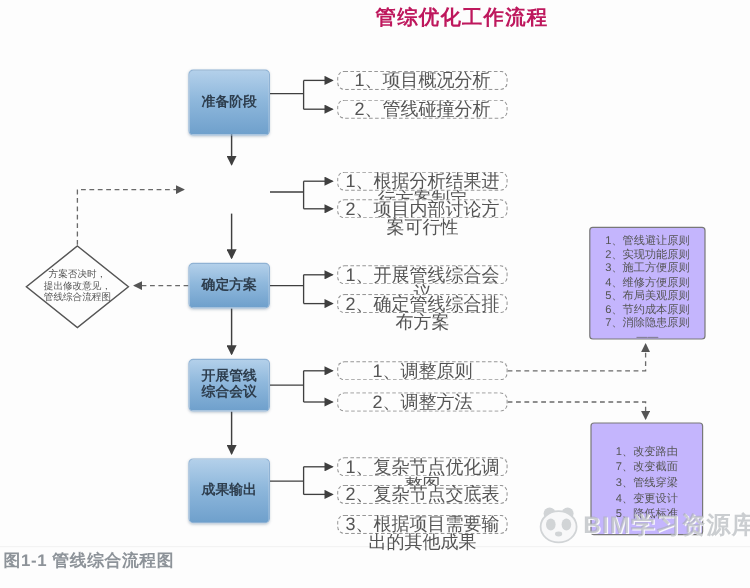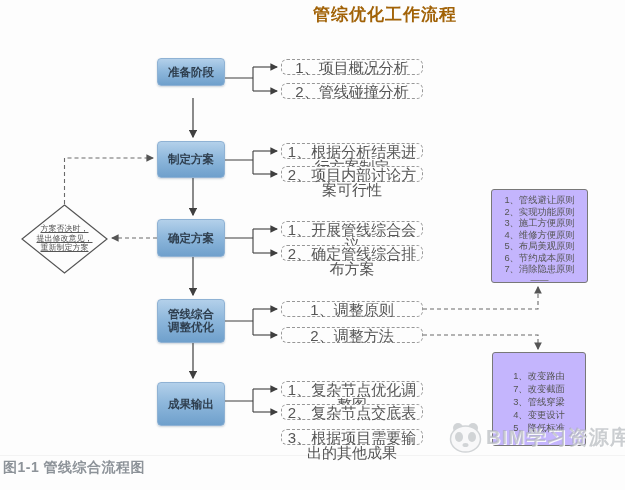--- a/index.html
+++ b/index.html
@@ -2,40 +2,40 @@
 <html><head>
 <meta charset="utf-8">
 <style>
   html,body{margin:0;padding:0;background:#fff;}
   .canvas{
     position:relative;width:625px;height:490px;background:#fdfdfd;overflow:hidden;
     font-family:"Liberation Sans","DejaVu Sans",sans-serif;
   }
   .title{
     position:absolute;left:250px;top:3px;width:270px;text-align:center;
-    font-size:17px;font-weight:bold;color:#a16207;letter-spacing:1px;
+    font-size:17px;font-weight:bold;color:#be185d;letter-spacing:1px;
   }
   svg.connectors{position:absolute;left:0;top:0;}
   .stage{
     position:absolute;left:157px;width:68px;
     display:flex;align-items:center;justify-content:center;text-align:center;
     background:linear-gradient(180deg,#b3d0ea 0%,#8fb8dc 45%,#6fa0cc 100%);
     border:1px solid #8fb2d4;border-radius:4px;
     box-shadow:0 1px 2px rgba(60,90,120,.25);
     font-size:11.5px;font-weight:bold;color:#2e3e4e;line-height:13px;
     padding:0 5px;box-sizing:border-box;
   }
   .item{
     position:absolute;left:281px;width:142px;height:16px;line-height:15px;
     border:1px dashed #979797;border-radius:6px;background:#fdfdfd;
     text-align:center;font-size:15px;color:#555;box-sizing:border-box;
   }
   .diamond-text{
     position:absolute;left:26px;top:224px;width:77px;text-align:center;
-    font-size:8px;line-height:9.5px;color:#555;text-decoration:underline;
+    font-size:8px;line-height:9.5px;color:#555;
   }
   .sidebox{
     position:absolute;border:1px solid #787878;border-radius:3px;background:#c4b5fd;
     text-align:center;color:#555;box-sizing:border-box;
   }
   .sidebox .ln{font-size:9.3px;line-height:11.5px;}
   .sidebox .more{font-size:9px;line-height:8px;color:#666;}
   #principlesBox{left:491px;top:189px;width:97px;height:94px;padding-top:5px;}
   #methodsBox{left:492px;top:352px;width:94px;height:94px;padding-top:17px;}
   #methodsBox .ln{line-height:13px;text-align:center;}
@@ -99,46 +99,45 @@
 
     <path d="M64.5 204 V158 H153" stroke="#6a6a6a" stroke-width="1.1" fill="none" stroke-dasharray="4 3" marker-end="url(#arrD)"></path>
 
     <path d="M423 309 H538 V287" stroke="#6a6a6a" stroke-width="1.1" fill="none" stroke-dasharray="4 3" marker-end="url(#arrD)"></path>
 
     <path d="M423 335 H538 V349" stroke="#6a6a6a" stroke-width="1.1" fill="none" stroke-dasharray="4 3" marker-end="url(#arrD)"></path>
 
     <polygon points="64.5,205 107,239 64.5,273 22,239" fill="#fdfdfd" stroke="#555" stroke-width="1.2"></polygon>
   </svg>
 
-  <div class="stage" style="top:58px;height:28px;">准备阶段</div>
-  <div class="stage" style="top:141px;height:37px;">制定方案</div>
+  <div class="stage" style="top:58px;height:55px;">准备阶段</div>
   <div class="stage" style="top:219px;height:38px;">确定方案</div>
-  <div class="stage" style="top:299px;height:44px;">管线综合调整优化</div>
-  <div class="stage" style="top:382px;height:44px;">成果输出</div>
+  <div class="stage" style="top:299px;height:44px;">开展管线综合会议</div>
+  <div class="stage" style="top:382px;height:54px;">成果输出</div>
 
   <div class="item" style="top:59px;">1、项目概况分析</div>
   <div class="item" style="top:83px;">2、管线碰撞分析</div>
 
   <div class="item" style="top:143px;">1、根据分析结果进行方案制定</div>
   <div class="item" style="top:166px;">2、项目内部讨论方案可行性</div>
 
   <div class="item" style="top:221px;">1、开展管线综合会议</div>
   <div class="item" style="top:245px;">2、确定管线综合排布方案</div>
 
   <div class="item" style="top:301px;">1、调整原则</div>
   <div class="item" style="top:327px;">2、调整方法</div>
 
   <div class="item" style="top:381px;">1、复杂节点优化调整图</div>
   <div class="item" style="top:404px;">2、复杂节点交底表</div>
   <div class="item" style="top:429px;">3、根据项目需要输出的其他成果</div>
 
   <div class="diamond-text">
     <div>方案否决时，</div>
     <div>提出修改意见，</div>
-    <div>重新制定方案</div>
+    <div>管线综合流程图</div>
   </div>
 
   <div class="sidebox" id="principlesBox">
     <div class="ln">1、管线避让原则</div>
     <div class="ln">2、实现功能原则</div>
     <div class="ln">3、施工方便原则</div>
     <div class="ln">4、维修方便原则</div>
     <div class="ln">5、布局美观原则</div>
     <div class="ln">6、节约成本原则</div>
     <div class="ln">7、消除隐患原则</div>

